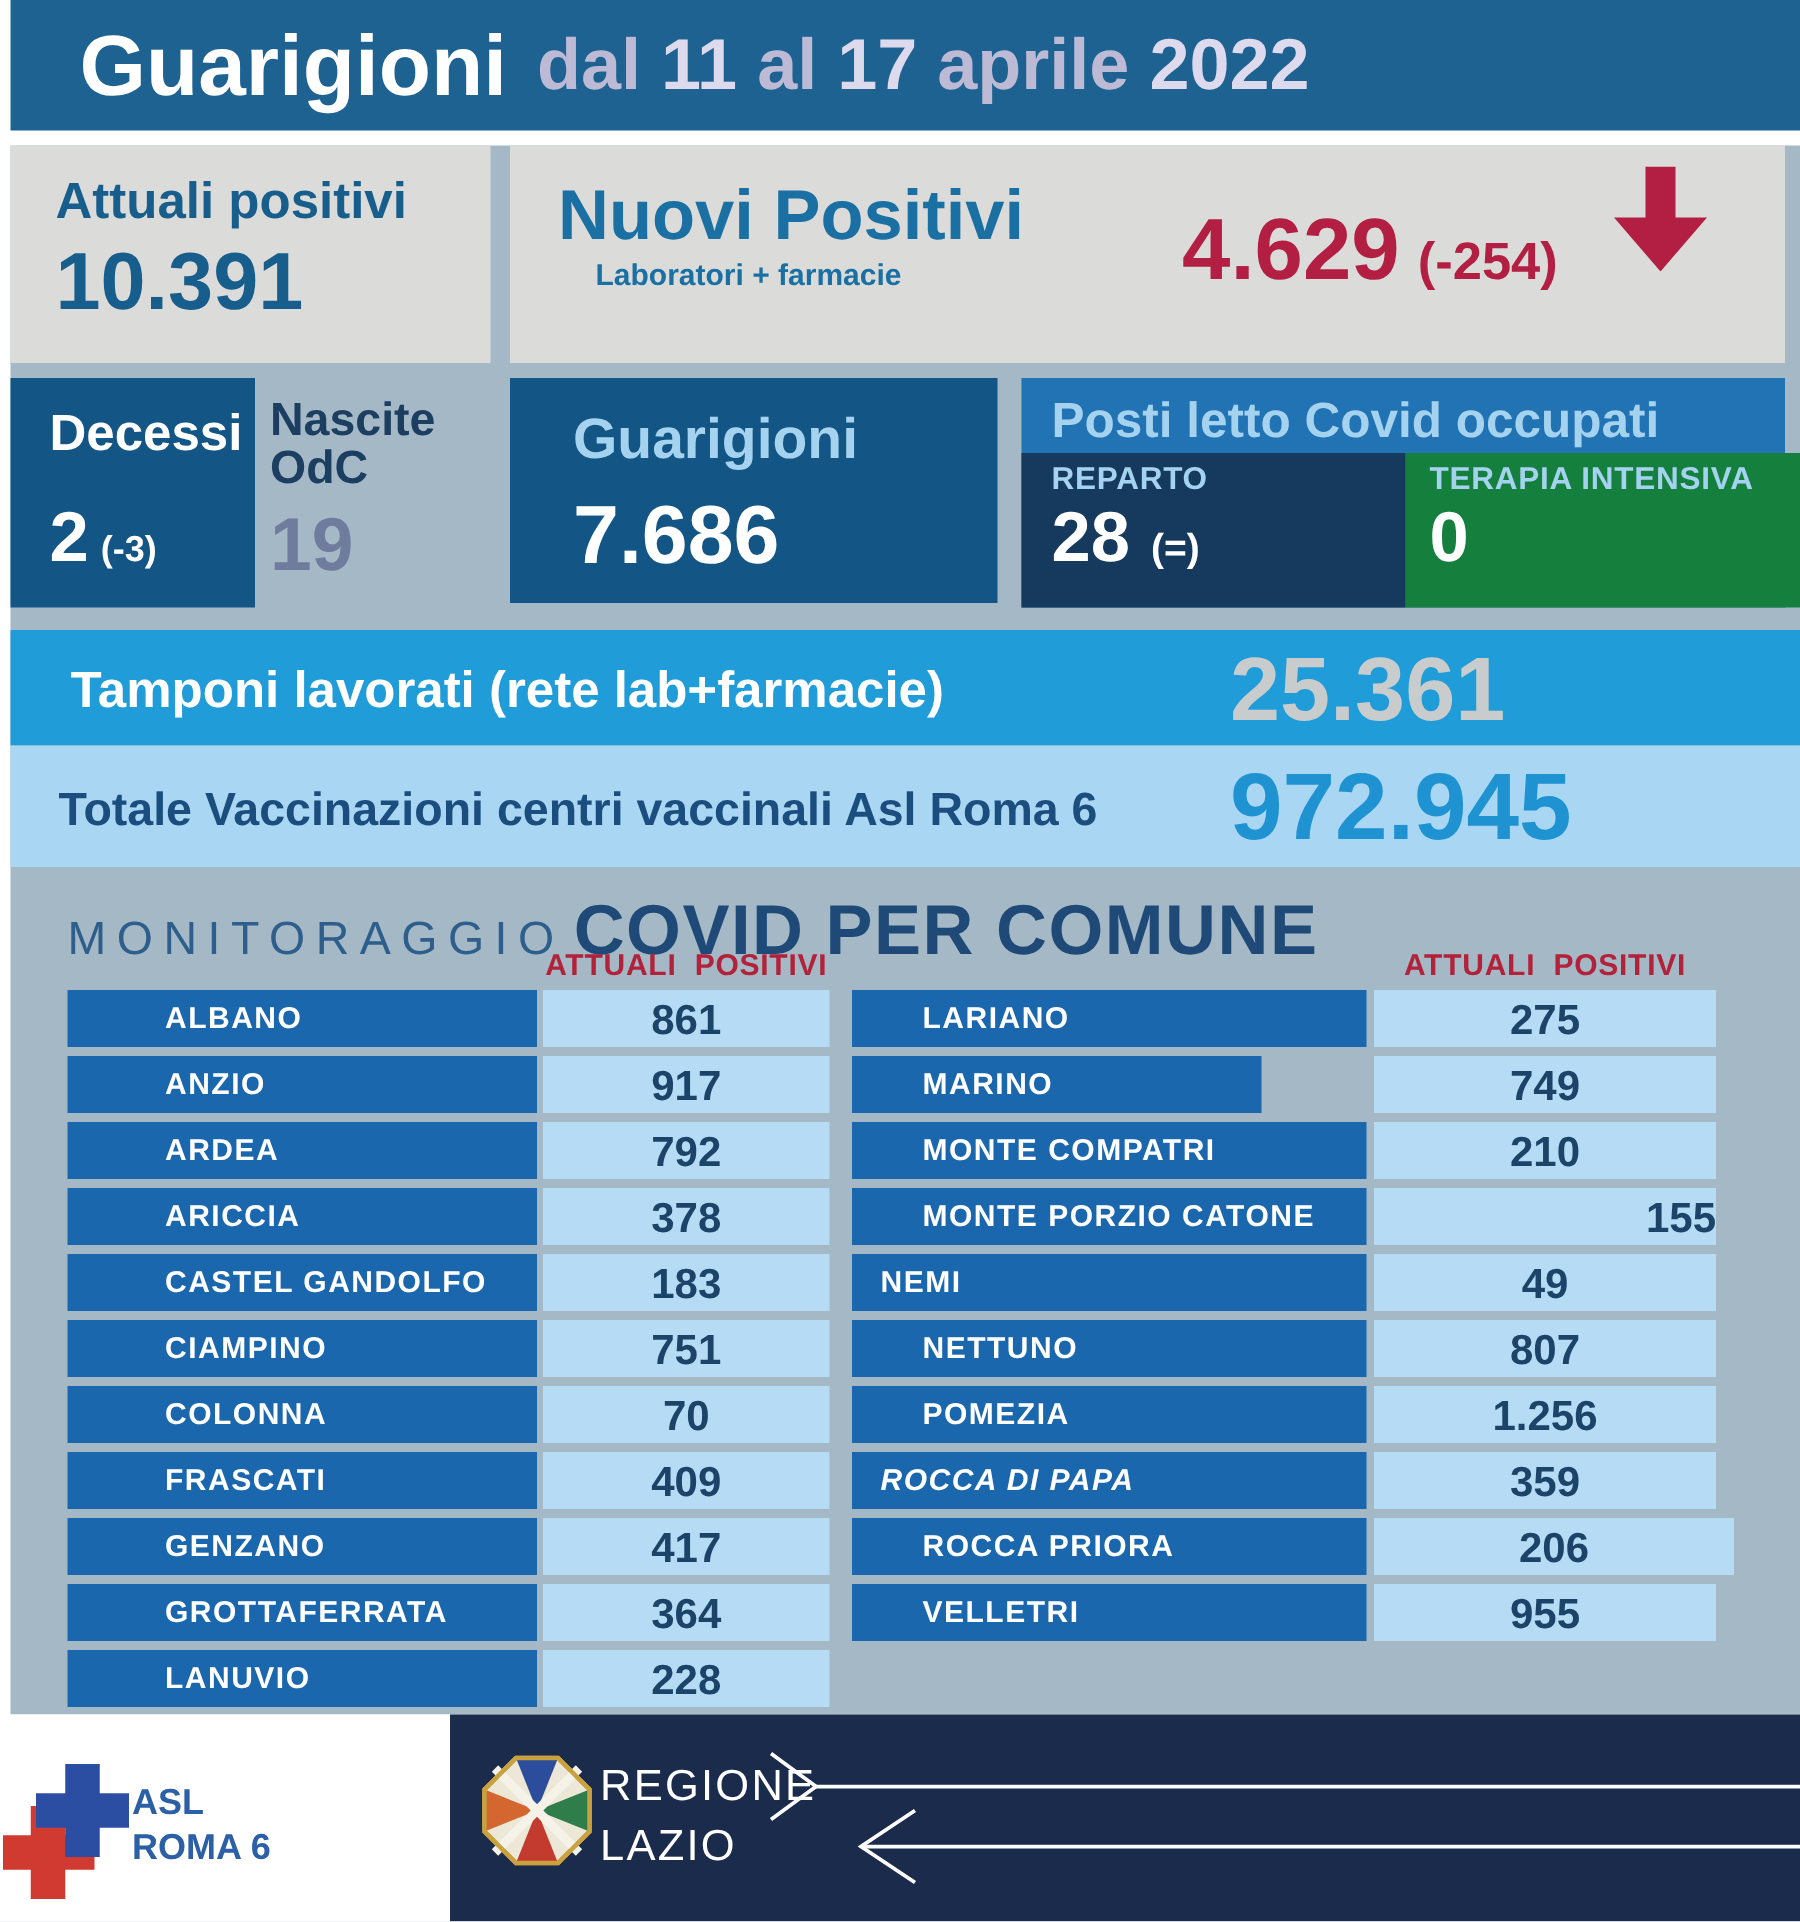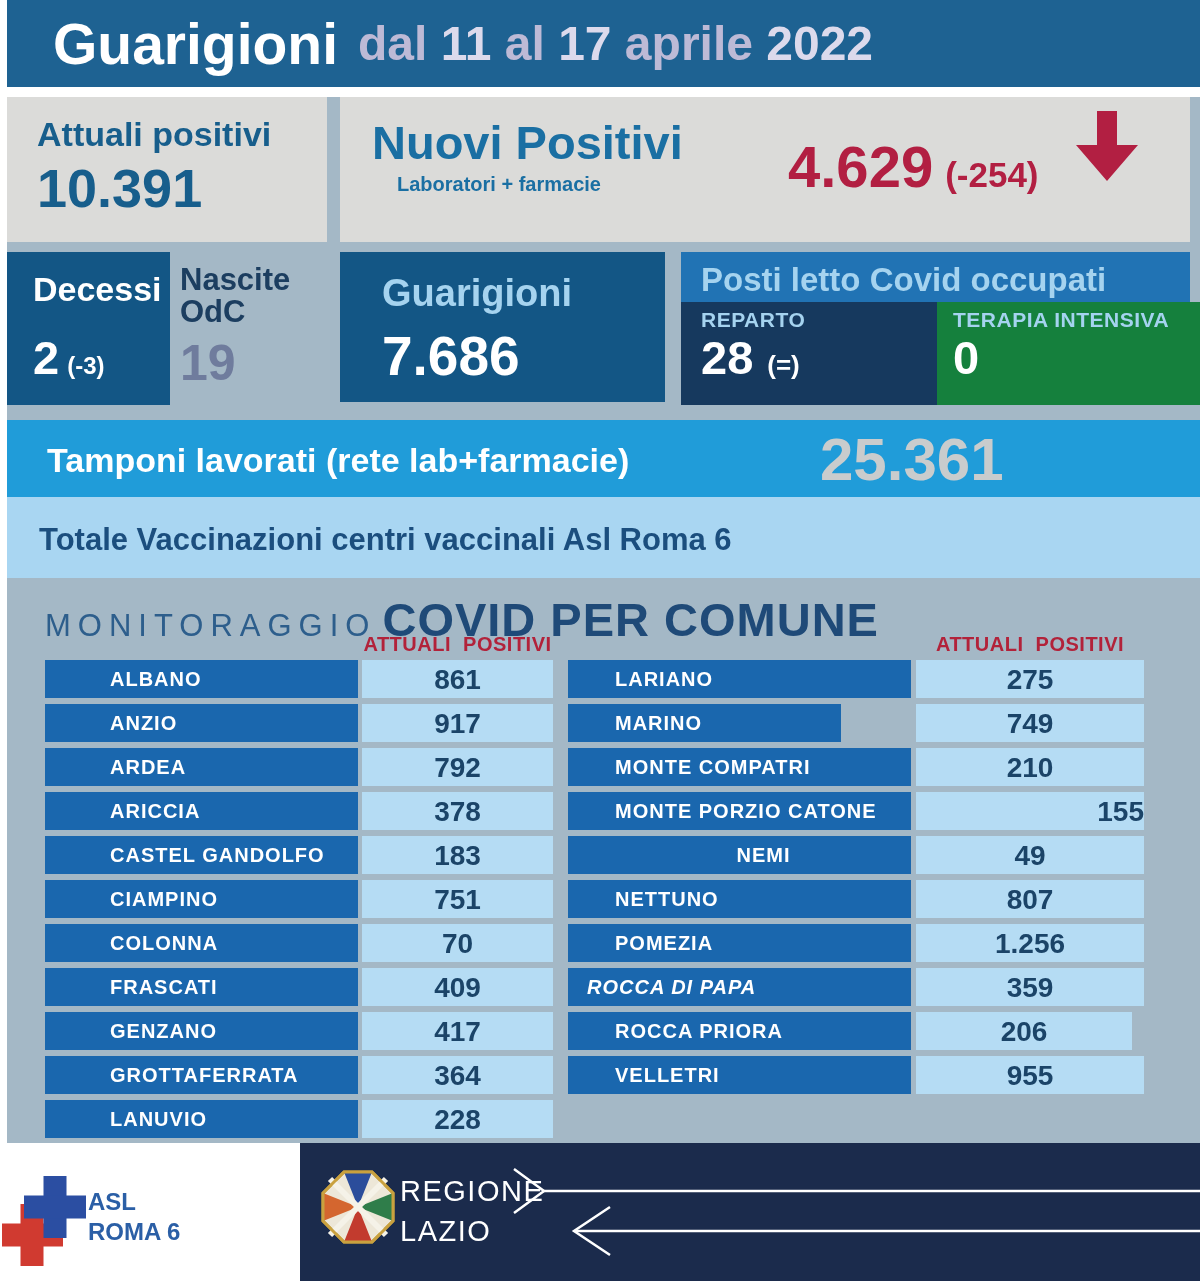--- a/index.html
+++ b/index.html
@@ -158,20 +158,21 @@
     </div>
   </div>
 
   <div class="abs" id="band-tamponi">
     <div class="abs" id="tamponi-label">Tamponi lavorati (rete lab+farmacie)</div>
     <div class="abs" id="tamponi-value">25.361</div>
   </div>
 
   <div class="abs" id="band-totale">
     <div class="abs" id="totale-label">Totale Vaccinazioni centri vaccinali Asl Roma 6</div>
+    <div class="abs" id="totale-value">972.945</div>
   </div>
 
   <div class="abs" id="monit-title">
     <span id="monit-light">MONITORAGGIO</span>
     <span id="monit-bold">COVID PER COMUNE</span>
   </div>
 
   <div class="abs col-header" id="colhdr-left">ATTUALI  POSITIVI</div>
   <div class="abs col-header" id="colhdr-right">ATTUALI  POSITIVI</div>
 
@@ -199,30 +200,30 @@
       <div class="row-name" style="left: 45px; top: 1100px; width: 313px; padding-left: 65px;">LANUVIO</div>
       <div class="row-value" style="left: 362px; top: 1100px; width: 191px;">228</div>
       <div class="row-name" style="left: 568px; top: 660px; width: 343px; padding-left: 47px;">LARIANO</div>
       <div class="row-value" style="left: 916px; top: 660px; width: 228px;">275</div>
       <div class="row-name" style="left: 568px; top: 704px; width: 273px; padding-left: 47px;">MARINO</div>
       <div class="row-value" style="left: 916px; top: 704px; width: 228px;">749</div>
       <div class="row-name" style="left: 568px; top: 748px; width: 343px; padding-left: 47px;">MONTE COMPATRI</div>
       <div class="row-value" style="left: 916px; top: 748px; width: 228px;">210</div>
       <div class="row-name" style="left: 568px; top: 792px; width: 343px; padding-left: 47px;">MONTE PORZIO CATONE</div>
       <div class="row-value" style="left: 916px; top: 792px; width: 228px; text-align: right;">155</div>
-      <div class="row-name" style="left: 568px; top: 836px; width: 343px; padding-left: 48px; text-align: center;">NEMI</div>
+      <div class="row-name" style="left: 568px; top: 836px; width: 343px; padding-left: 19px;">NEMI</div>
       <div class="row-value" style="left: 916px; top: 836px; width: 228px;">49</div>
       <div class="row-name" style="left: 568px; top: 880px; width: 343px; padding-left: 47px;">NETTUNO</div>
       <div class="row-value" style="left: 916px; top: 880px; width: 228px;">807</div>
       <div class="row-name" style="left: 568px; top: 924px; width: 343px; padding-left: 47px;">POMEZIA</div>
       <div class="row-value" style="left: 916px; top: 924px; width: 228px;">1.256</div>
       <div class="row-name" style="left: 568px; top: 968px; width: 343px; padding-left: 19px; font-style: italic;">ROCCA DI PAPA</div>
       <div class="row-value" style="left: 916px; top: 968px; width: 228px;">359</div>
       <div class="row-name" style="left: 568px; top: 1012px; width: 343px; padding-left: 47px;">ROCCA PRIORA</div>
-      <div class="row-value" style="left: 916px; top: 1012px; width: 216px;">206</div>
+      <div class="row-value" style="left: 916px; top: 1012px; width: 240px;">206</div>
       <div class="row-name" style="left: 568px; top: 1056px; width: 343px; padding-left: 47px;">VELLETRI</div>
       <div class="row-value" style="left: 916px; top: 1056px; width: 228px;">955</div>
     </div>
 
   <div class="abs" id="footer-left">
     <svg class="abs" id="asl-logo" width="84" height="100" viewBox="0 0 84 100">
       <g fill="#D03A30">
         <rect x="18.5" y="33" width="23" height="62"></rect>
         <rect x="-1" y="52.5" width="62" height="23"></rect>
       </g>

